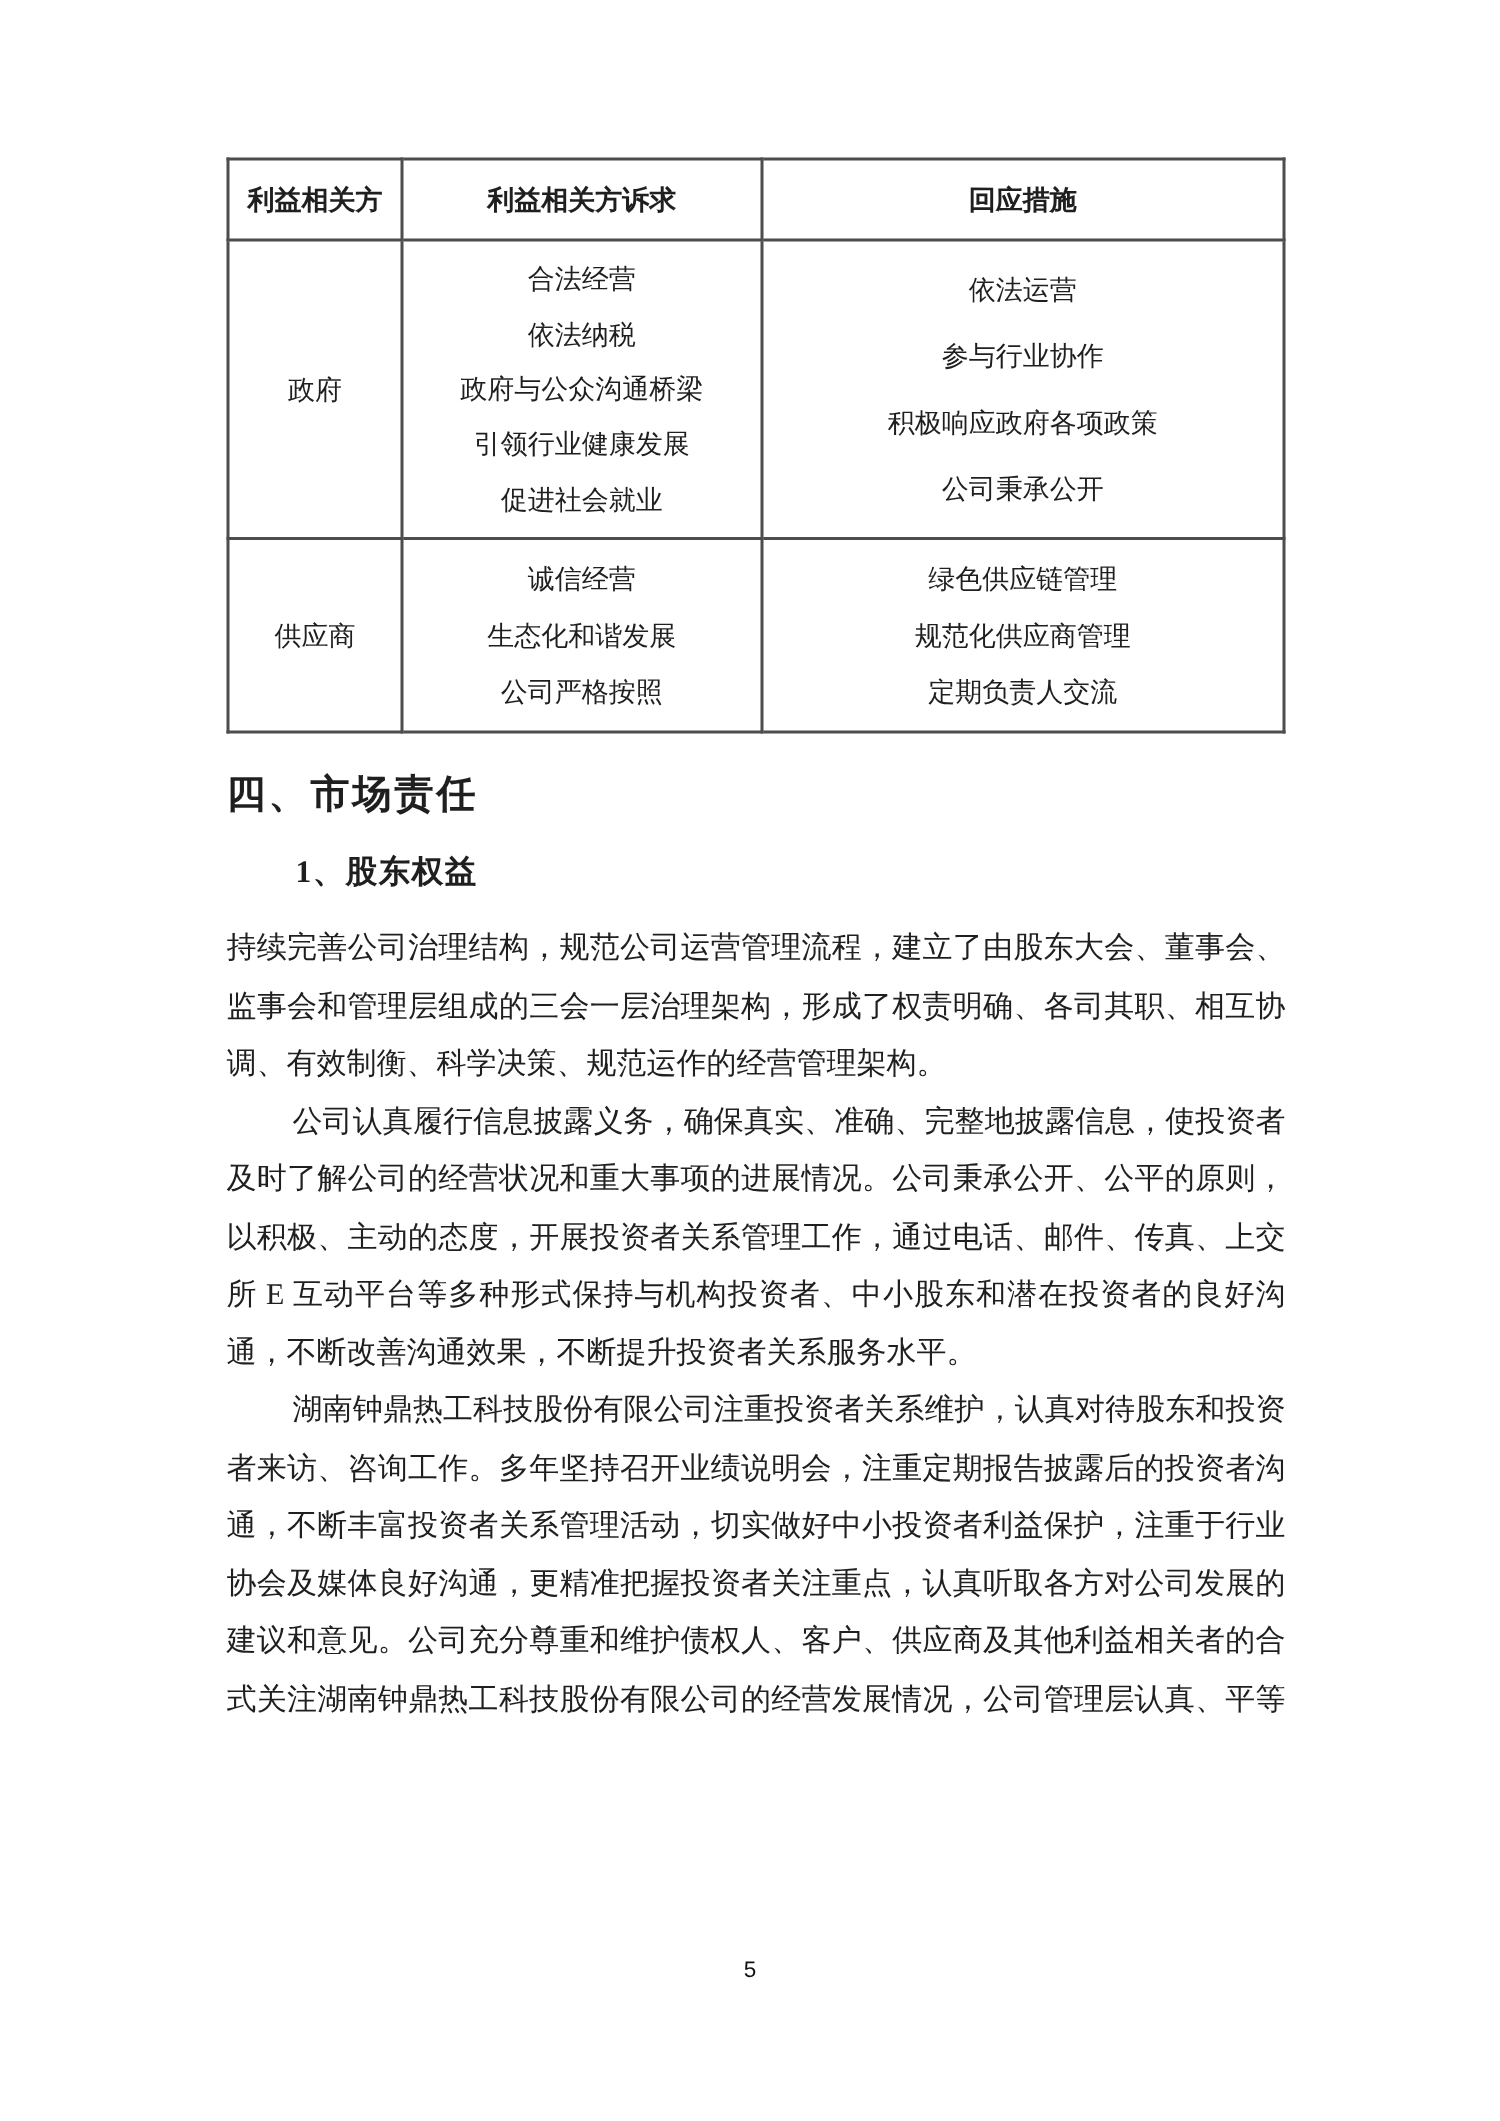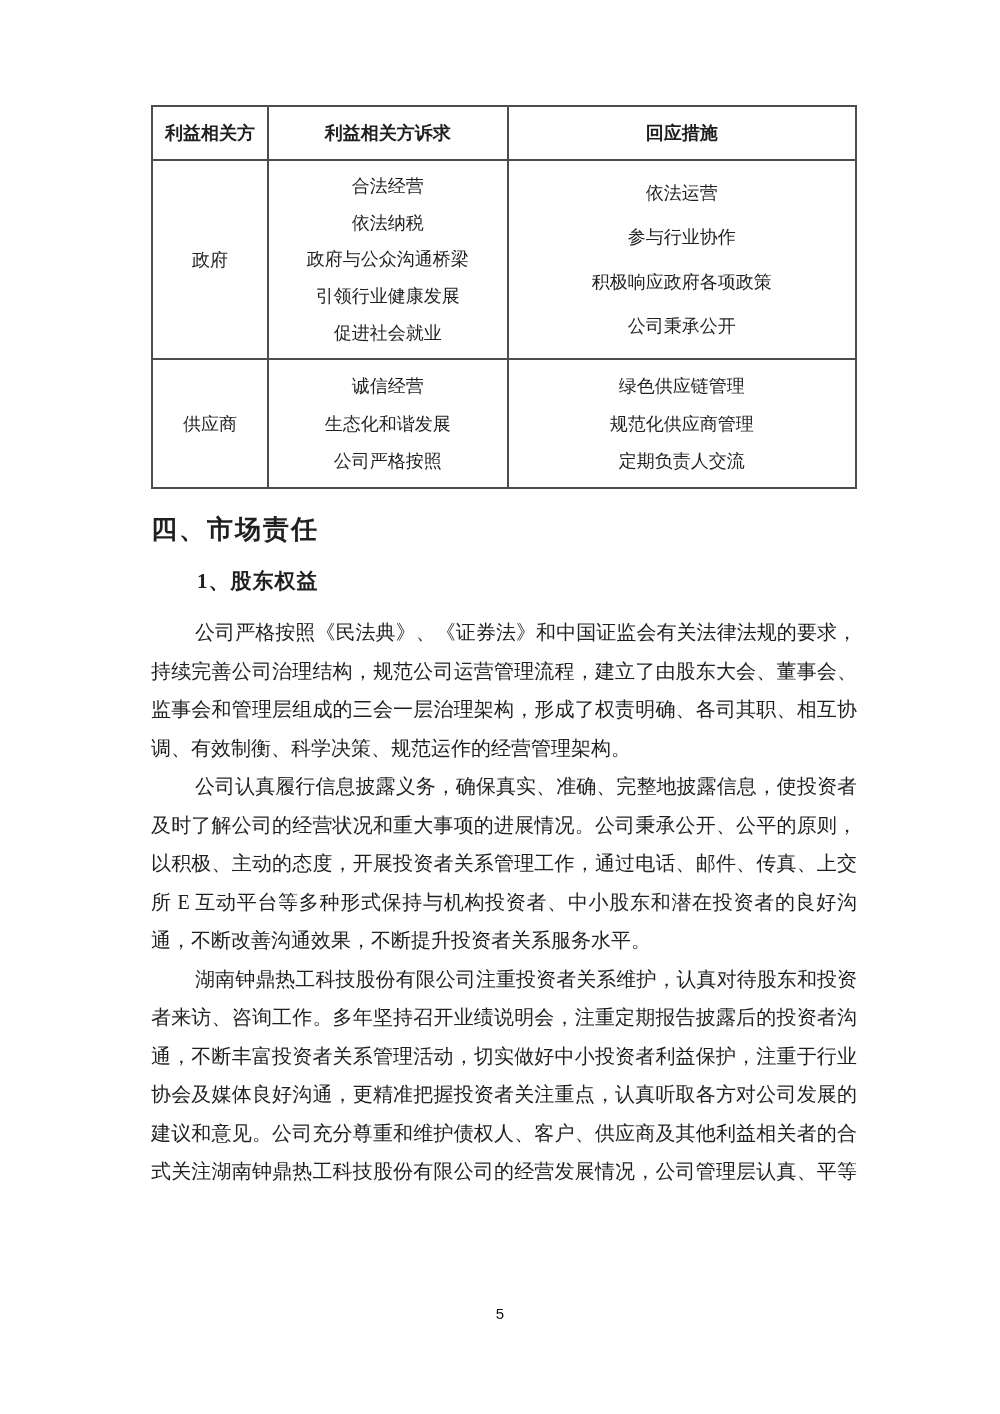--- a/index.html
+++ b/index.html
@@ -148,21 +148,20 @@
               </div>
             </td>
           </tr>
         </tbody>
     </table>
 
     <div class="section-heading">四、市场责任</div>
     <div class="subsection-heading">1、股东权益</div>
 
     <div class="body-text">
-        <div class="line first">公司严格按照《民法典》、《证券法》和中国证监会有关法律法规的要求，</div>
         <div class="line">持续完善公司治理结构，规范公司运营管理流程，建立了由股东大会、董事会、</div>
         <div class="line">监事会和管理层组成的三会一层治理架构，形成了权责明确、各司其职、相互协</div>
         <div class="line no-just">调、有效制衡、科学决策、规范运作的经营管理架构。</div>
         <div class="line first">公司认真履行信息披露义务，确保真实、准确、完整地披露信息，使投资者</div>
         <div class="line">及时了解公司的经营状况和重大事项的进展情况。公司秉承公开、公平的原则，</div>
         <div class="line">以积极、主动的态度，开展投资者关系管理工作，通过电话、邮件、传真、上交</div>
         <div class="line">所 E 互动平台等多种形式保持与机构投资者、中小股东和潜在投资者的良好沟</div>
         <div class="line no-just">通，不断改善沟通效果，不断提升投资者关系服务水平。</div>
         <div class="line first">湖南钟鼎热工科技股份有限公司注重投资者关系维护，认真对待股东和投资</div>
         <div class="line">者来访、咨询工作。多年坚持召开业绩说明会，注重定期报告披露后的投资者沟</div>

